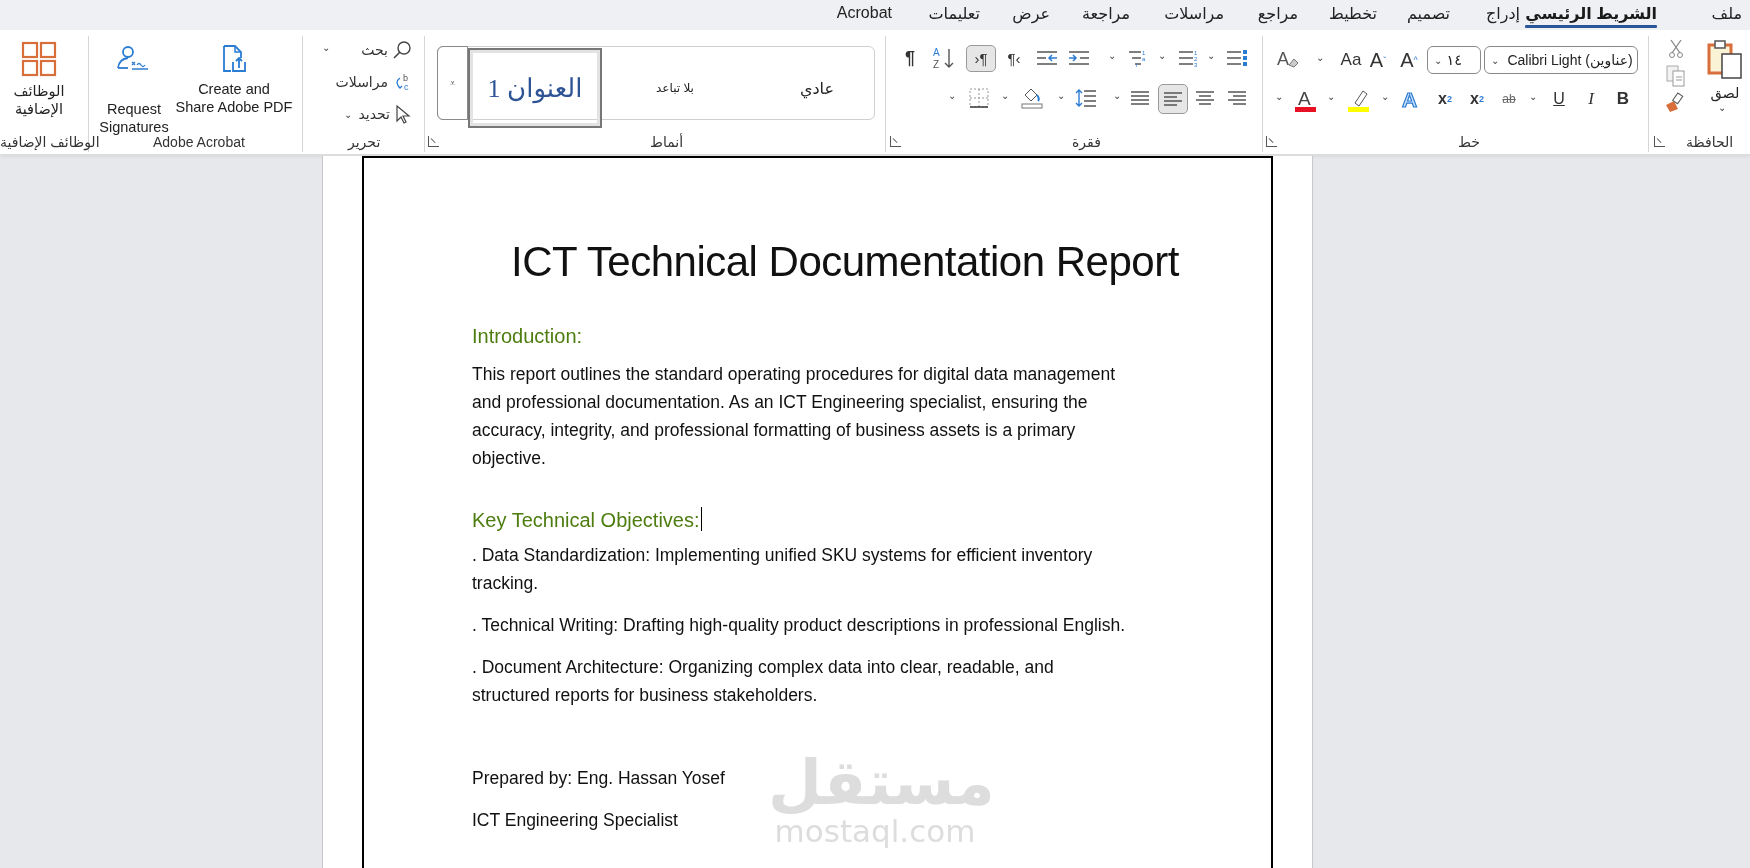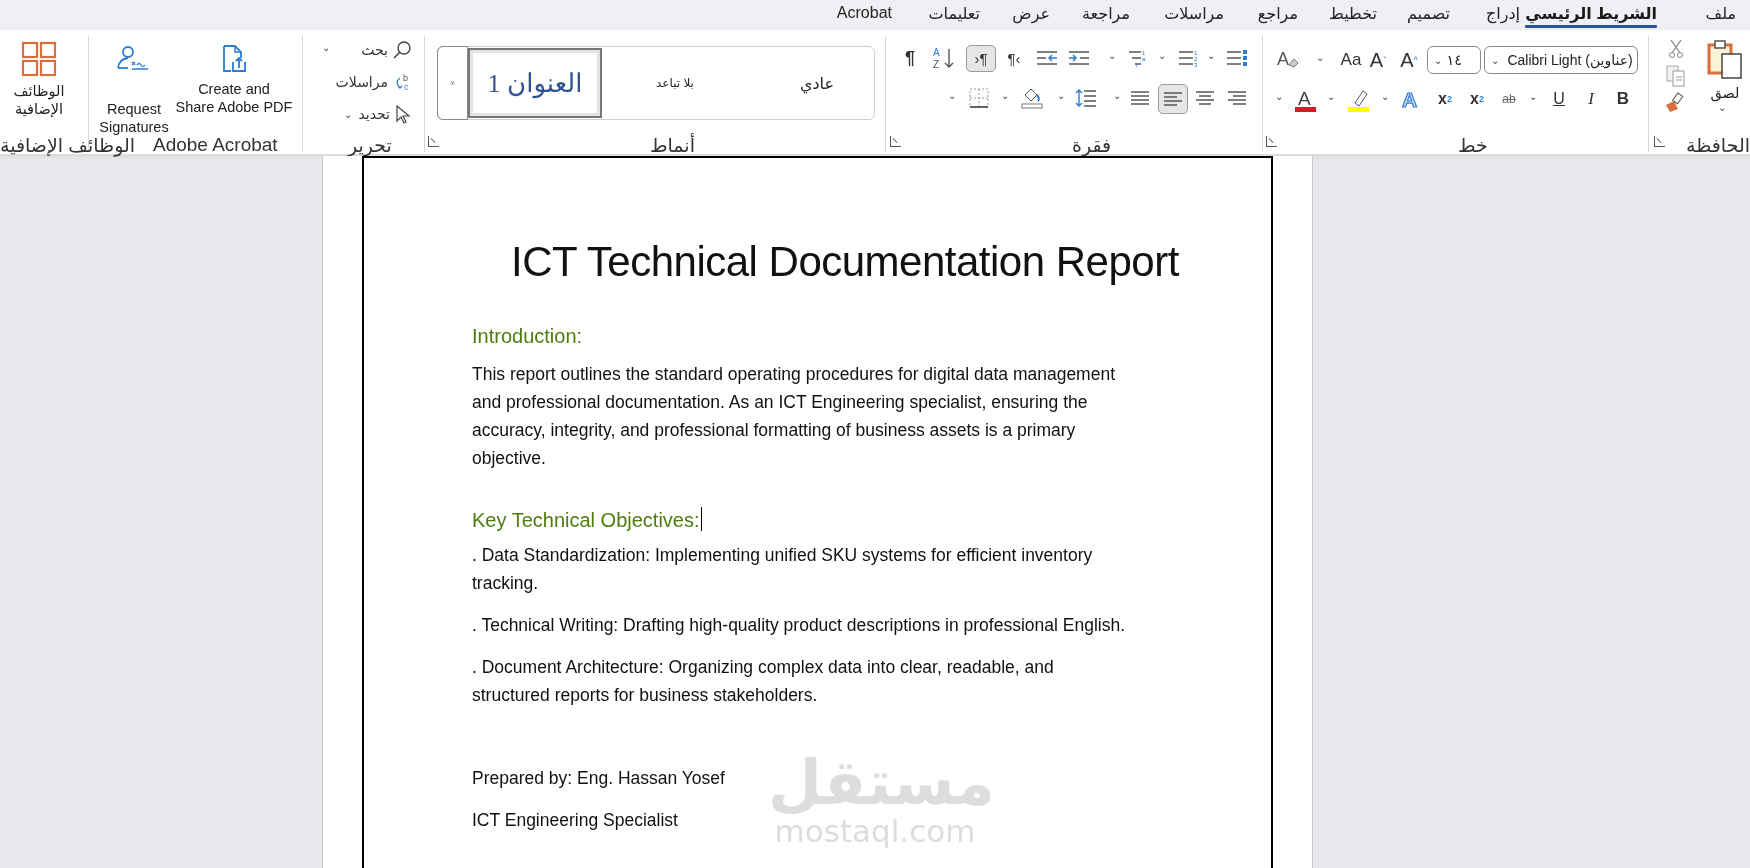--- a/index.html
+++ b/index.html
@@ -8,52 +8,52 @@
 
   
   .tabbar { position: absolute; left: 0; top: 0; width: 1750px; height: 30px; background: #eef0f3; }
   .tab { position: absolute; top: 4px; font-size: 16px; color: #222; white-space: nowrap; cursor: pointer; }
   .tab.active { font-weight: bold; color: #1a1a1a; }
   .tab.active::after { content: ""; position: absolute; left: 0; right: 0; bottom: -5px; height: 3px; background: #2b579a; border-radius: 1px; }
 
   
   .ribbon { position: absolute; left: 0; top: 30px; width: 1750px; height: 125px; background: #ffffff; border-bottom: 1px solid #dcdcdc; box-shadow: 0 2px 3px rgba(0,0,0,0.06); }
   .sep { position: absolute; top: 6px; width: 1px; height: 116px; background: #d6d6d6; }
-  .group-label { position: absolute; top: 104px; font-size: 19px; color: #333; white-space: nowrap; }
+  .group-label { position: absolute; top: 104px; font-size: 14px; color: #333; white-space: nowrap; }
   .launcher { position: absolute; top: 106px; width: 11px; height: 11px; border-left: 1px solid #555; border-bottom: 1px solid #555; }
   .launcher::after { content: ""; position: absolute; left: 2px; top: 2px; width: 6px; height: 1px; background: #555; transform: rotate(45deg); transform-origin: left; }
   .rbtn { position: absolute; display: flex; align-items: center; justify-content: center; font-size: 15px; color: #333; cursor: pointer; }
   .chev { font-size: 10px; color: #444; }
   .biglabel { position: absolute; font-size: 14.5px; color: #222; text-align: center; line-height: 18px; white-space: nowrap; }
 
   .combo { position: absolute; height: 28px; border: 1px solid #8a8a8a; border-radius: 6px; background: #fff; font-size: 14.5px; display: flex; align-items: center; }
   .styles-box { position: absolute; left: 437px; top: 16px; width: 438px; height: 74px; border: 1px solid #d0d0d0; border-radius: 6px; background: #fff; }
   .style-more { position: absolute; left: 437px; top: 16px; width: 31px; height: 74px; border: 1px solid #8a8a8a; border-radius: 6px 0 0 6px; display:flex; align-items:center; justify-content:center; font-size: 11px; color:#555; }
-  .style-item { position: absolute; top: 18px; height: 70px; display: flex; align-items: center; justify-content: center; cursor: pointer; text-align: center; }
+  .style-item { position: absolute; top: 18px; height: 80px; display: flex; align-items: center; justify-content: center; cursor: pointer; text-align: center; }
   .style-item.sel { border: 2px solid #777; outline: 3px solid #e3e3e3; outline-offset: -5px; }
 
   .toggle-sel { background: #e6e6e6; border: 1px solid #9a9a9a; border-radius: 5px; }
 
   
   .page { position: absolute; left: 322px; top: 156px; width: 991px; height: 712px; background: #fff; border-left: 1px solid #c8c8c8; border-right: 1px solid #c8c8c8; }
   .page-border { position: absolute; left: 362px; top: 156px; width: 911px; height: 720px; border: 2px solid #000; border-bottom: none; }
   .doc-title { position: absolute; left: 511px; top: 238px; font-size: 42px; font-family: "Liberation Sans", sans-serif; color: #111; letter-spacing: -0.5px; white-space: nowrap; }
   .h2 { position: absolute; left: 472px; font-size: 20px; color: #4d7c0f; white-space: nowrap; }
   .p { position: absolute; left: 472px; font-size: 17.5px; color: #111; white-space: nowrap; }
   .caret { display: inline-block; width: 1.5px; height: 24px; background: #000; vertical-align: -4px; margin-left: 1px; }
 
   .watermark { position: absolute; left: 768px; top: 752px; width: 214px; text-align: center; color: #dddddd; pointer-events: none; }
   .wm-ar { font-size: 62px; font-weight: bold; line-height: 62px; font-family: "DejaVu Sans", sans-serif; }
   .wm-en { font-size: 31px; line-height: 34px; font-family: "DejaVu Sans", sans-serif; }
 </style>
 </head>
 <body>
 
 <div class="tabbar">
-  <span class="tab" style="right:14px;">ملف</span>
+  <span class="tab" style="right:8px;">ملف</span>
   <span class="tab active" style="right:93px;">الشريط الرئيسي</span>
   <span class="tab" style="right:230px;">إدراج</span>
   <span class="tab" style="right:300px;">تصميم</span>
   <span class="tab" style="right:373px;">تخطيط</span>
   <span class="tab" style="right:452px;">مراجع</span>
   <span class="tab" style="right:526px;">مراسلات</span>
   <span class="tab" style="right:620px;">مراجعة</span>
   <span class="tab" style="right:700px;">عرض</span>
   <span class="tab" style="right:770px;">تعليمات</span>
   <span class="tab" style="right:858px;">Acrobat</span>

